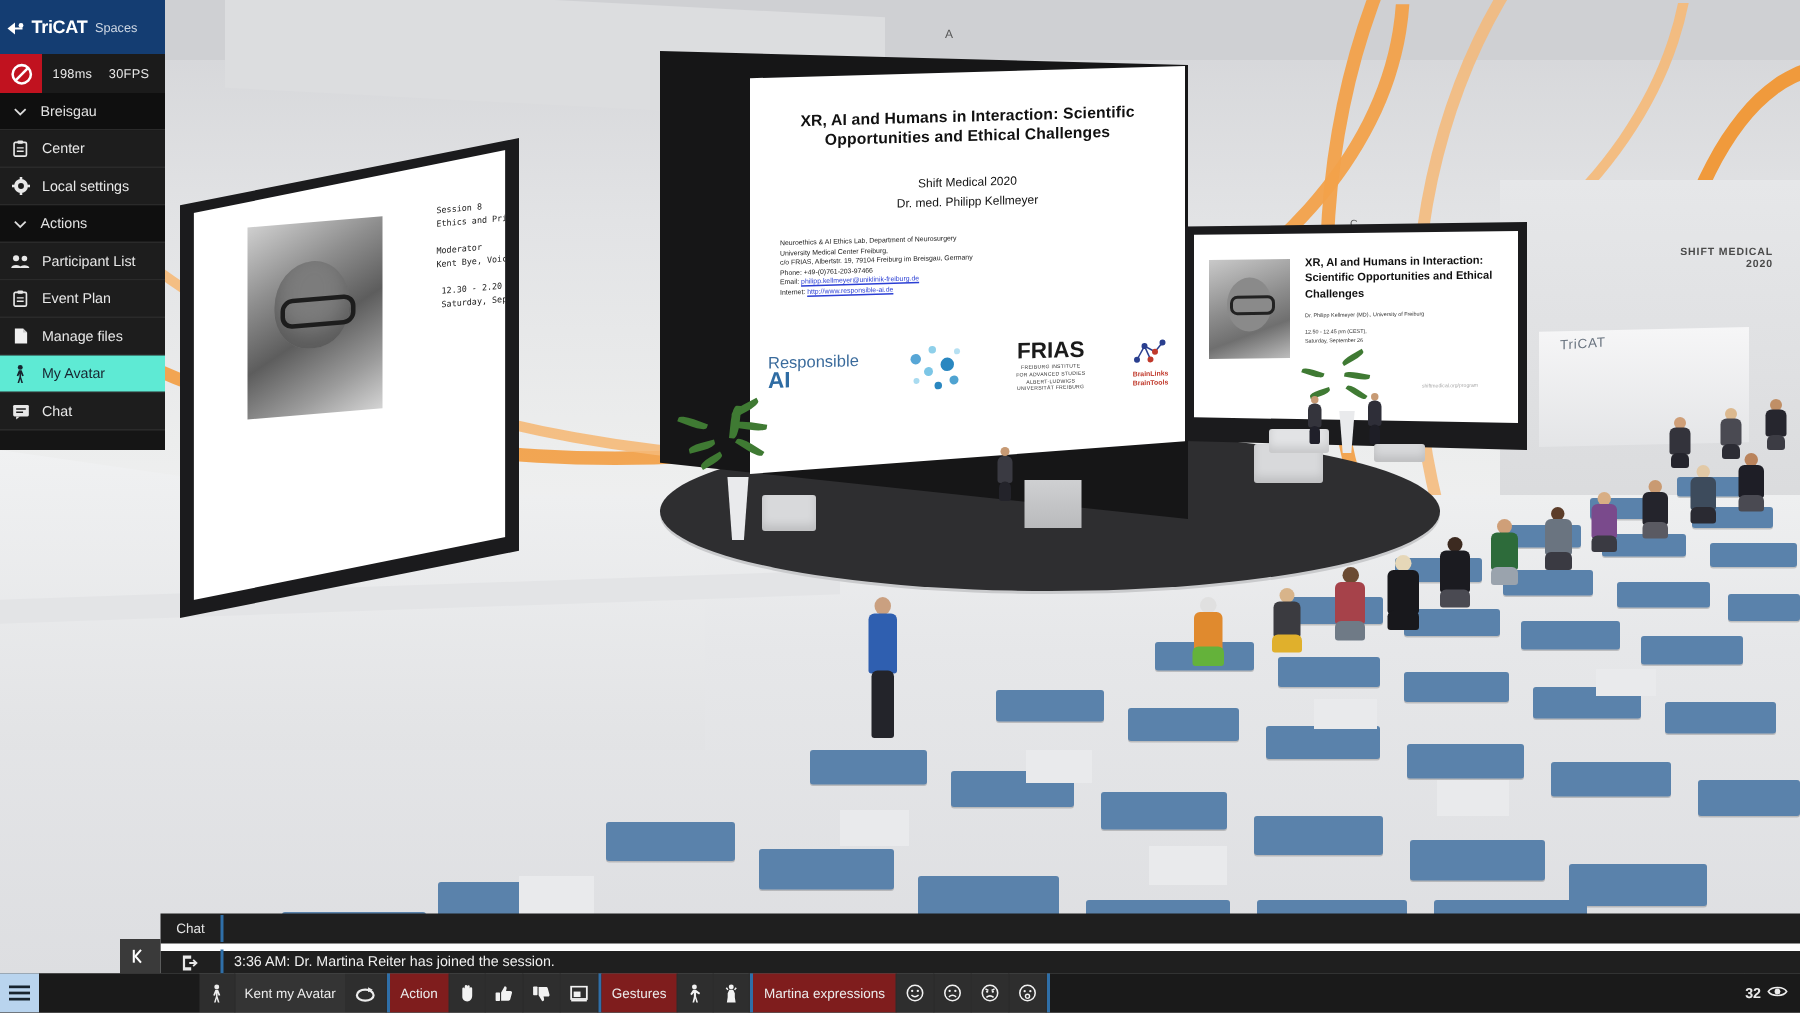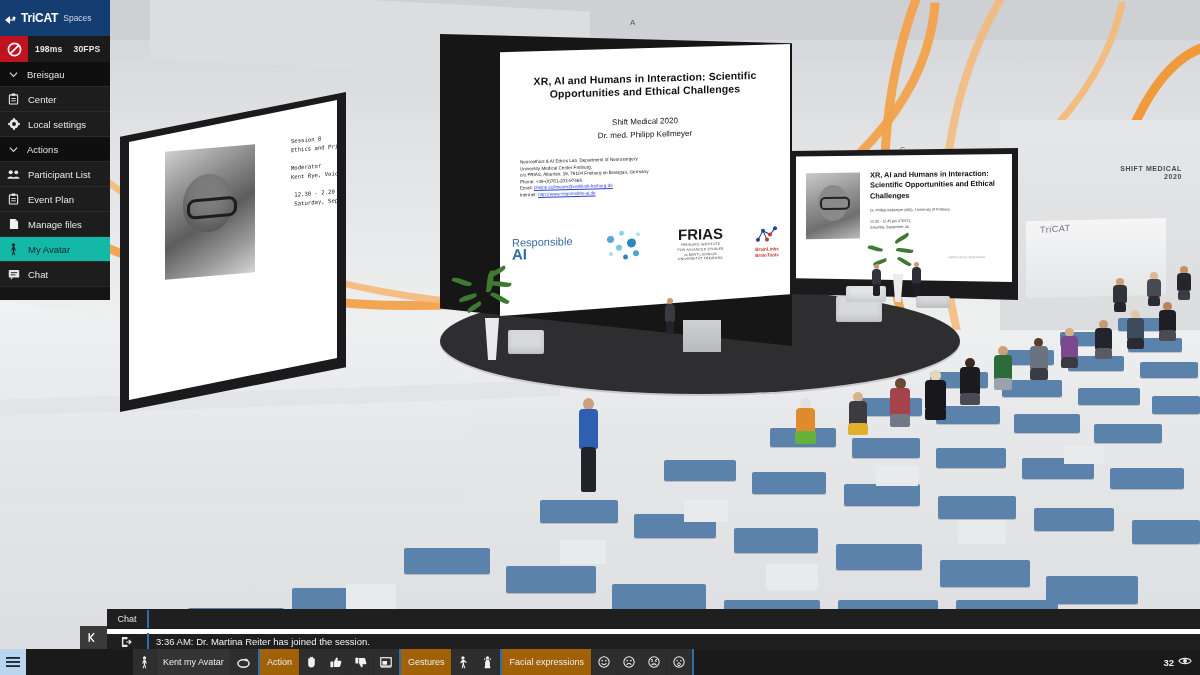--- a/index.html
+++ b/index.html
@@ -172,31 +172,31 @@
     background:#151515; z-index:50; }
   .brand { height:36px; background:#143d72; display:flex; align-items:center;
     padding-left:4px; gap:3px; }
   .brand .logo-mark { width:14px; height:12px; position:relative; }
   .brand .bname { color:#fff; font-size:12px; font-weight:700; letter-spacing:-.2px;}
   .brand .bspaces { color:#cfd8e4; font-size:8.5px; margin-left:2px; }
 
   .statusbar { height:26px; display:flex; align-items:center; background:#1b1b1b; }
   .statusbar .noicon { width:28px; height:26px; background:#c1121f;
     display:flex; align-items:center; justify-content:center; }
-  .statusbar .ms,.statusbar .fps { color:#e8e8e8; font-size:8.5px; font-weight:700;
+  .statusbar .ms,.statusbar .fps { color:#e8e8e8; font-size:8.5px; font-weight:400;
     letter-spacing:.2px; }
   .statusbar .ms { margin-left:7px; } .statusbar .fps { margin-left:11px; }
 
   .sb-group { display:flex; align-items:center; height:25px; padding-left:7px;
     border-bottom:1px solid #2a2a2a; color:#e2e2e2; font-size:9.5px; gap:7px;
     background:#0f0f0f; }
   .sb-item { display:flex; align-items:center; height:25px; padding-left:7px;
     border-bottom:1px solid #2a2a2a; color:#e8e8e8; font-size:9.5px; gap:8px;
     background:#1d1d1d; }
-  .sb-item.active { background:#14b8a6; color:#17242f; }
+  .sb-item.active { background:#5eead4; color:#17242f; }
   .sb-ico { width:13px; height:13px; display:flex; align-items:center;
     justify-content:center; flex:0 0 13px; }
   .sb-ico svg { display:block; }
 
   
   .chat-area { position:absolute; left:107px; top:609px; width:1093px; height:40px;
     background:#1f1f1f; z-index:40; }
   .chat-row { display:flex; height:20px; align-items:center; }
   .chat-row + .chat-row { border-top:5px solid #ffffff; }
   .chat-label { width:40px; text-align:center; color:#e6e6e6; font-size:9px; }
@@ -211,21 +211,21 @@
 
   .bottombar { position:absolute; left:0; top:649px; width:1200px; height:26px;
     background:#1a1a1a; display:flex; align-items:stretch; z-index:45; }
   .hamburger { width:26px; background:#b9d4ee; display:flex; align-items:center;
     justify-content:center; }
   .bb-gap { width:107px; background:#1a1a1a; }
   .bb-cell { display:flex; align-items:center; justify-content:center;
     padding:0 7px; color:#ececec; font-size:9px; border-right:1px solid #2c2c2c;
     background:#262626; white-space:nowrap; }
   .bb-cell.icon { background:#2e2e2e; padding:0 6px; }
-  .bb-cell.lbl  { background:#a16207; }
+  .bb-cell.lbl  { background:#7f1d1d; }
   .bb-divider { width:2px; background:#2f6fa8; }
   .bb-show { background:#343434; padding:0 6px; line-height:10px; text-align:left;
     font-size:9px; color:#ececec; display:flex; align-items:center;}
   .bb-input { flex:1; background:#1a1a1a; border-left:2px solid #2f6fa8; }
   .bb-right { display:flex; align-items:center; gap:4px; padding-right:8px;
     color:#ececec; font-size:9.5px; font-weight:700; background:#1a1a1a;}
 </style>
 </head>
 <body>
 
@@ -734,21 +734,21 @@
     <div class="bb-cell icon">
       <svg viewBox="0 0 12 14" width="11" height="13" fill="#f2f2f2">
         <circle cx="6" cy="2" r="1.8"></circle>
         <path d="M4.6 4 H7.4 L8.6 6.6 V9.6 L9.2 13.4 H2.8 L3.4 9.6 V6.6 Z"></path>
         <path d="M2.4 2.6 L3.6 4.2 M9.6 2.6 L8.4 4.2" stroke="#f2f2f2" stroke-width="1.1"></path>
       </svg>
     </div>
     <div class="bb-divider"></div>
 
     <div class="bb-cell lbl">
-      <span>Facial expressions</span>
+      <span>Martina expressions</span>
     </div>
     <div class="bb-cell icon">
       <svg viewBox="0 0 14 14" width="12" height="12">
         <circle cx="7" cy="7" r="6" fill="none" stroke="#f2f2f2" stroke-width="1.2"></circle>
         <circle cx="4.8" cy="5.4" r=".9" fill="#f2f2f2"></circle>
           <circle cx="9.2" cy="5.4" r=".9" fill="#f2f2f2"></circle>
         <path d="M4.2 8.6 Q7 11.2 9.8 8.6" stroke="#f2f2f2" stroke-width="1.2" fill="none"></path>
       </svg>
     </div>
     <div class="bb-cell icon">

